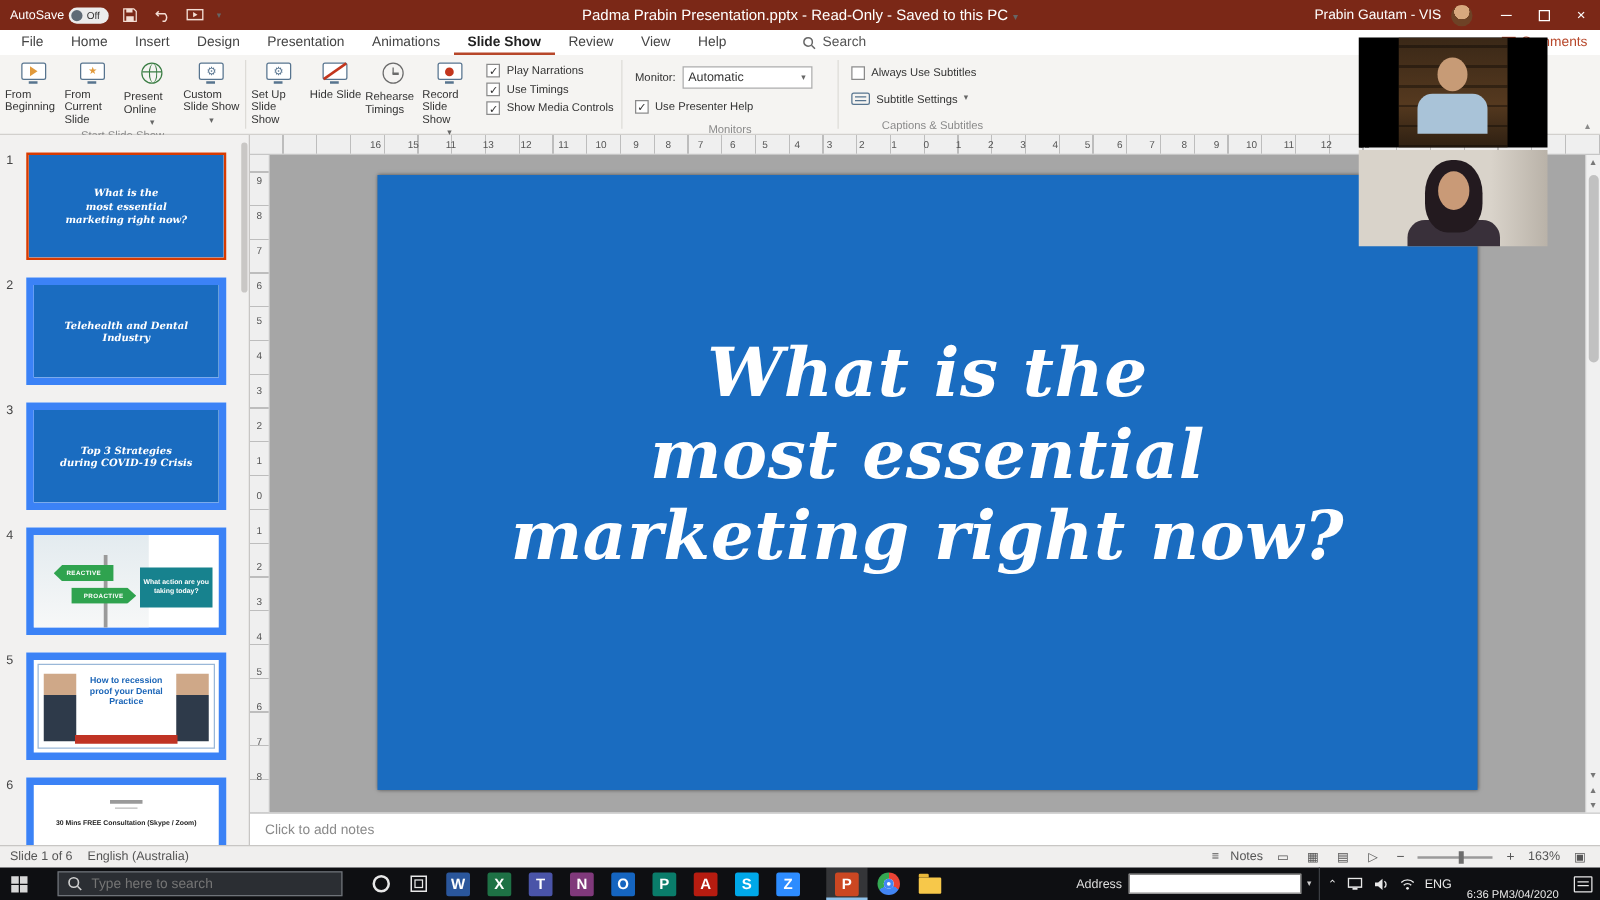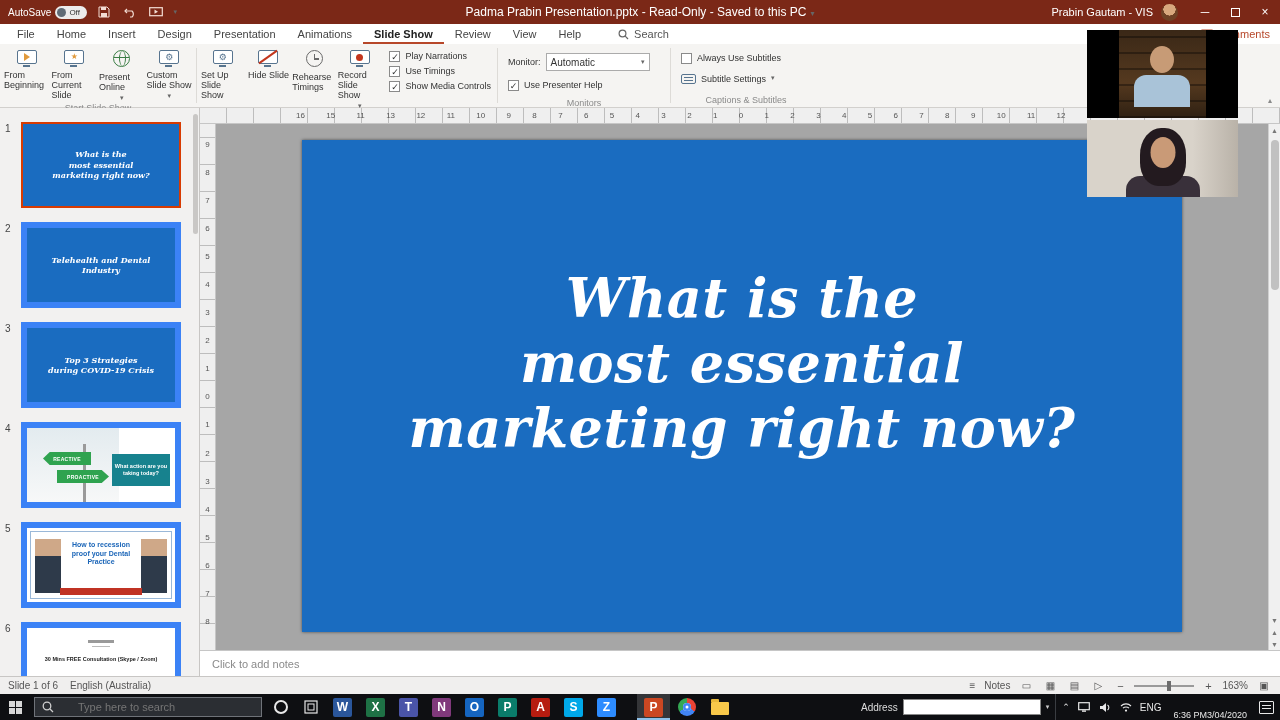--- a/index.html
+++ b/index.html
@@ -20,21 +20,21 @@
   .tb-right{margin-left:auto;display:flex;align-items:center;height:100%;z-index:2}
   .tb-user{font-size:11px;margin-right:8px}
   .avatar{width:17px;height:17px;border-radius:50%;background:radial-gradient(circle at 50% 32%,#d8a87e 0 42%,#6e4226 43% 100%);margin-right:12px}
   .wbtn{width:30px;height:24px;display:flex;align-items:center;justify-content:center;font-size:12px;color:#fff}
   .restore{width:9px;height:9px;border:1px solid #fff;position:relative}
 
   
   .tabsbar{height:20px;background:#fff;display:flex;align-items:center;font-size:11px;color:#444;padding-left:6px;position:relative}
   .tab{padding:0 11px;height:100%;display:flex;align-items:center}
   .tab.active{color:#222;font-weight:bold;box-shadow:inset 0 -2px 0 var(--tab-accent,#b7472a)}
-  .tabsearch{display:flex;align-items:center;gap:5px;margin-left:26px;color:#555}
+  .tabsearch{display:flex;align-items:center;gap:5px;margin-left:50px;color:#555}
   .comments{position:absolute;right:10px;display:flex;align-items:center;gap:4px;color:#b7472a}
 
   
   .ribbon{height:64px;background:#f5f4f2;border-bottom:1px solid #d2d0cd;display:flex;position:relative}
   .rgroup{display:flex;flex-direction:column}
   .gbody{flex:1;display:flex;align-items:flex-start;padding:3px 4px 0 4px;gap:2px}
   .glabel{height:13px;font-size:9px;color:#8a8a8a;text-align:center;line-height:12px}
   .rsep{width:1px;background:#dddbd7;margin:4px 0}
   .bb{width:46px;display:flex;flex-direction:column;align-items:center;padding-top:3px;gap:2px;border-radius:2px}
   .bb .lbl{font-size:9px;line-height:10px;text-align:left;color:#333}
@@ -111,21 +111,21 @@
   .viewico{font-size:10px;color:#555;width:16px;text-align:center}
   .ztrack{width:60px;height:2px;background:#9a9a9a;position:relative}
   .zthumb{position:absolute;left:55%;top:-4px;width:4px;height:10px;background:#6d6d6d}
   .zbtn{font-size:11px;color:#555;width:12px;text-align:center}
 
   
   .taskbar{height:26px;background:var(--taskbar,#0e0f12);display:flex;align-items:stretch;color:#e8e8e8}
   .startbtn{width:30px;display:flex;align-items:center;justify-content:center}
   .winlogo{display:grid;grid-template-columns:6px 6px;grid-template-rows:6px 6px;gap:1px}
   .winlogo i{background:#d7d7d7}
-  .tsearch{width:228px;margin:3px 4px;background:#2b2e33;border:1px solid #6f7379;display:flex;align-items:center;gap:24px;padding:0 7px;color:#b9bcbe;font-size:11px}
+  .tsearch{width:228px;margin:3px 16px;background:#2b2e33;border:1px solid #6f7379;display:flex;align-items:center;gap:7px;padding:0 7px;color:#b9bcbe;font-size:11px}
   .tbtn{width:30px;display:flex;align-items:center;justify-content:center}
   .cortana{width:14px;height:14px;border:2px solid #e8e8e8;border-radius:50%}
   .tapp{width:33px;display:flex;align-items:center;justify-content:center}
   .tapp.active{background:rgba(255,255,255,.16);box-shadow:inset 0 -2px 0 #8fc1e9}
   .appico{width:19px;height:19px;border-radius:2px;display:flex;align-items:center;justify-content:center;color:#fff;font-weight:bold;font-size:12px;font-family:"Liberation Sans",sans-serif}
   .chrome-disc{width:18px;height:18px;border-radius:50%;background:conic-gradient(#ea4335 0 33%,#4285f4 33% 66%,#34a853 66% 100%);position:relative}
   .chrome-disc::after{content:"";position:absolute;left:5px;top:5px;width:8px;height:8px;border-radius:50%;background:#fff;box-shadow:inset 0 0 0 2.5px #4285f4}
   .folder{width:18px;height:13px;background:#f7c84a;border-radius:1px;position:relative;margin-top:3px}
   .folder::before{content:"";position:absolute;left:0;top:-3px;width:8px;height:3px;background:#e8b83a;border-radius:1px 1px 0 0}
   .addrbar{margin-left:auto;display:flex;align-items:center;gap:5px;font-size:10px;color:#ddd;padding-right:6px}

